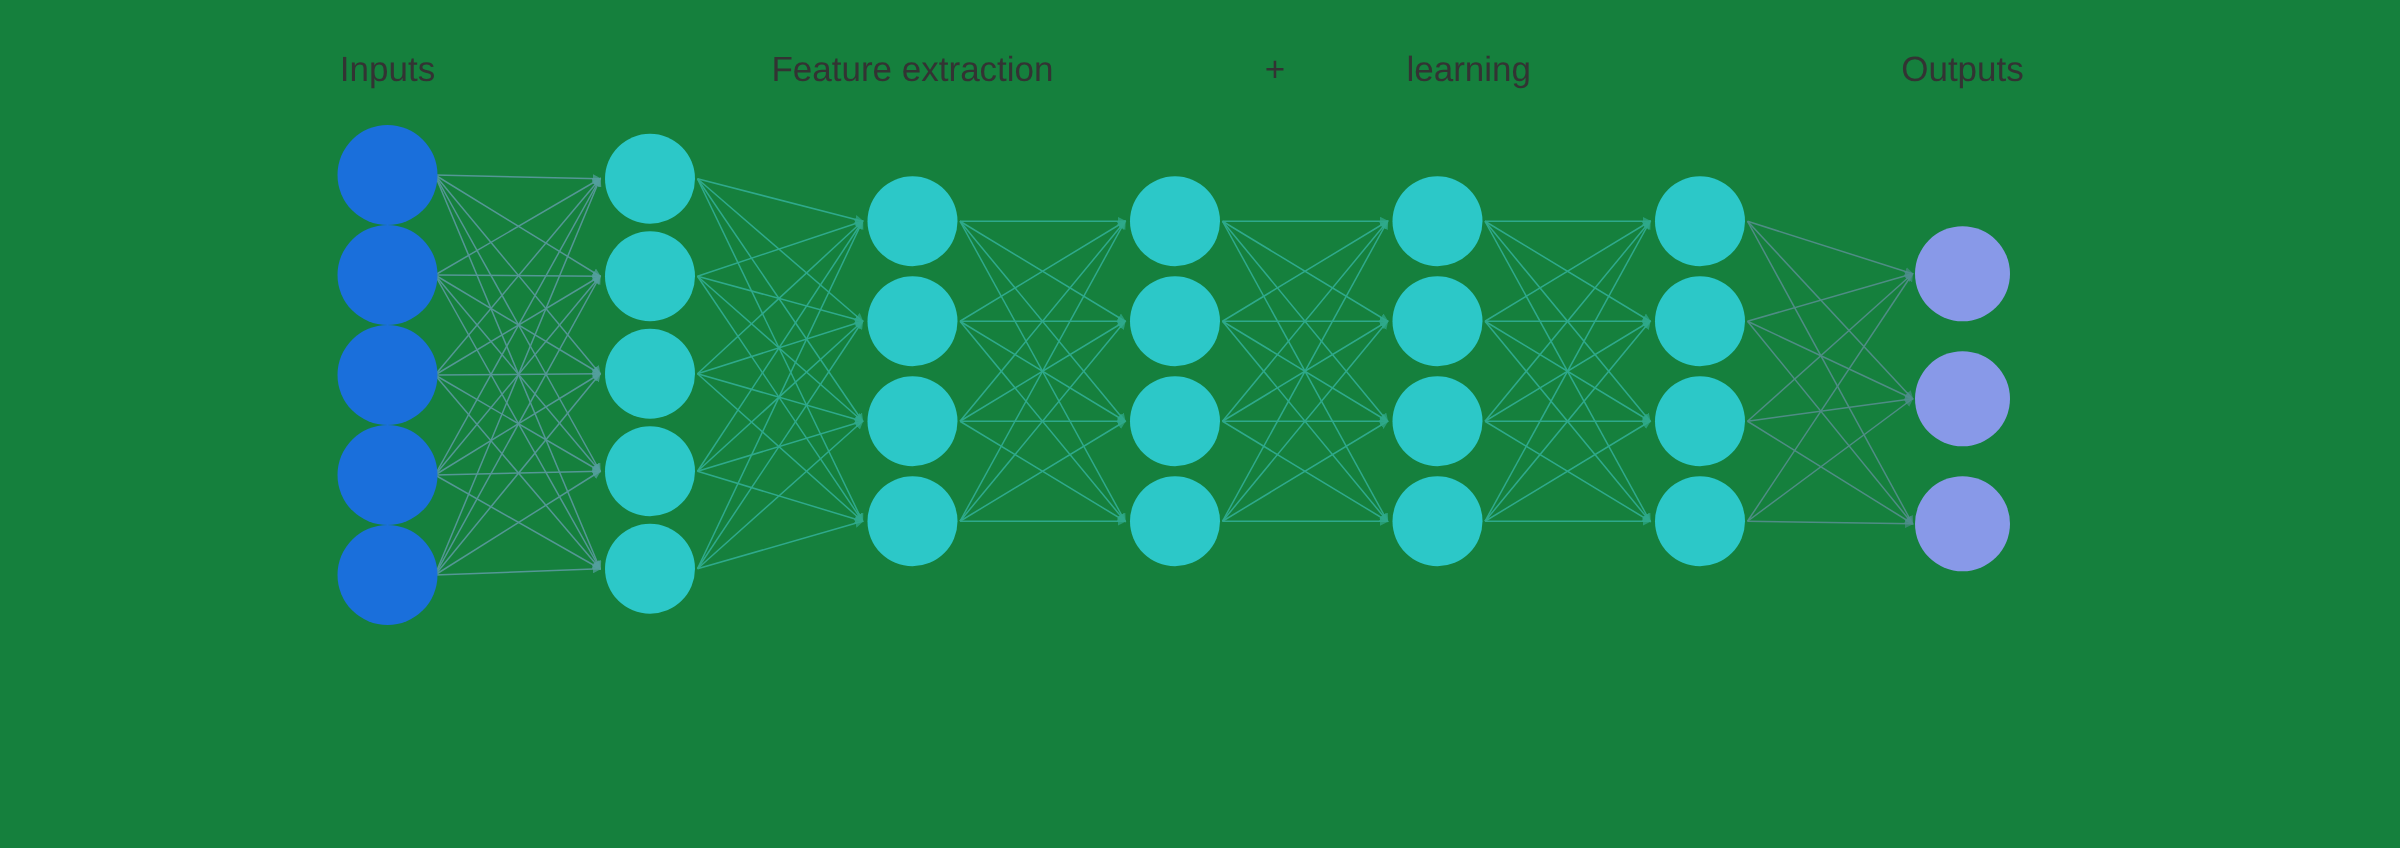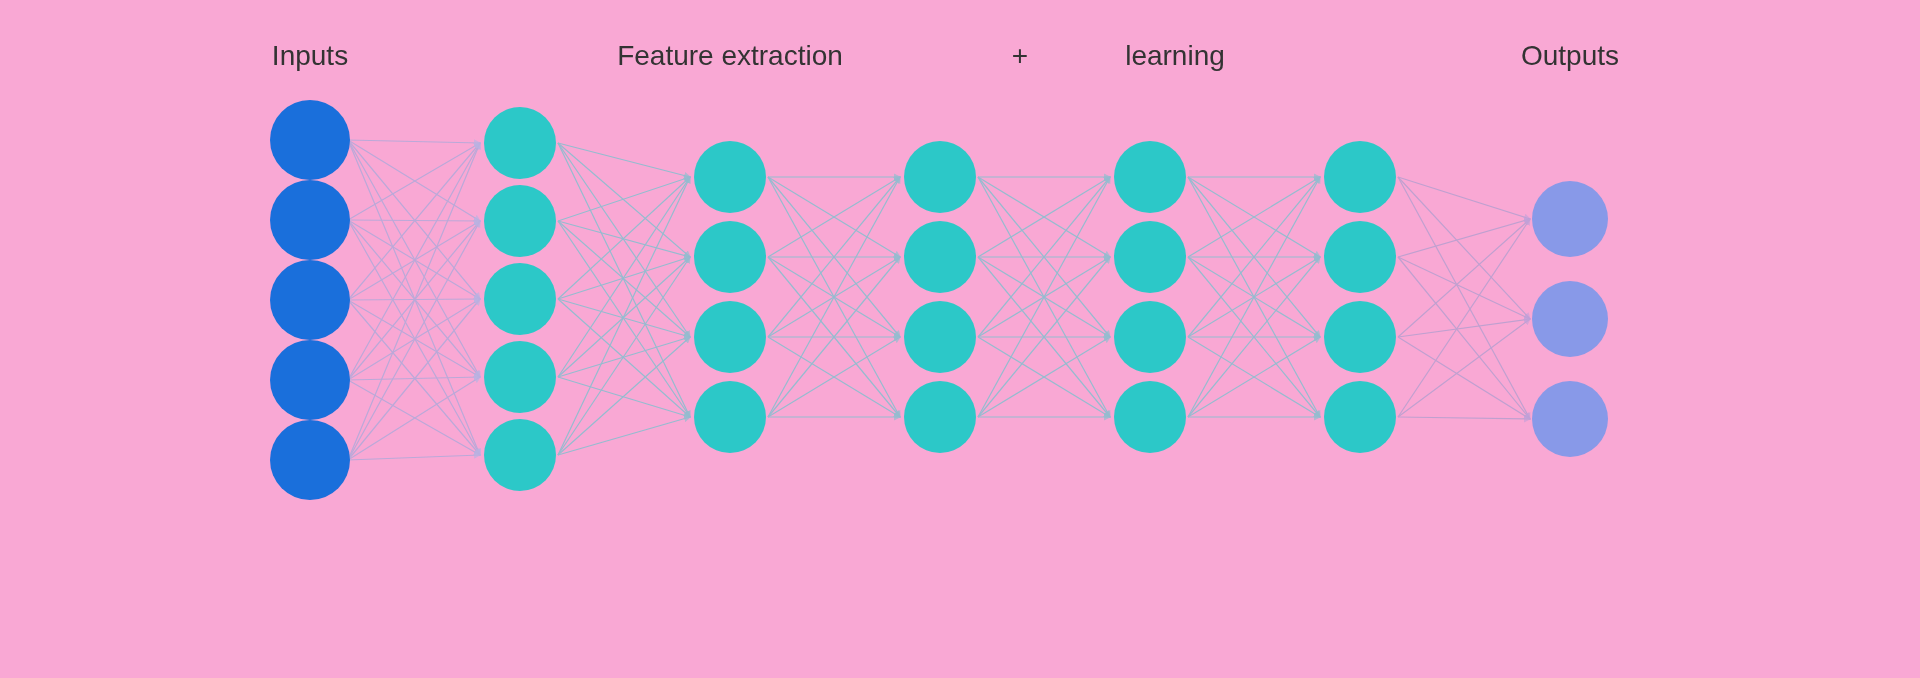--- a/index.html
+++ b/index.html
@@ -8,21 +8,21 @@
       height: 678px;
       background: #f8f9fa;
       font-family: 'Helvetica Neue', Arial, sans-serif;
       overflow: hidden;
       position: relative;
     }
     #main-container {
       width: 1920px;
       height: 678px;
       position: relative;
-      background: #f9a8d4;
+      background: #15803d;
     }
     #nn-svg {
       position: absolute;
       top: 0;
       left: 0;
       width: 1920px;
       height: 678px;
     }
     .label-text {
       font-size: 28px;

